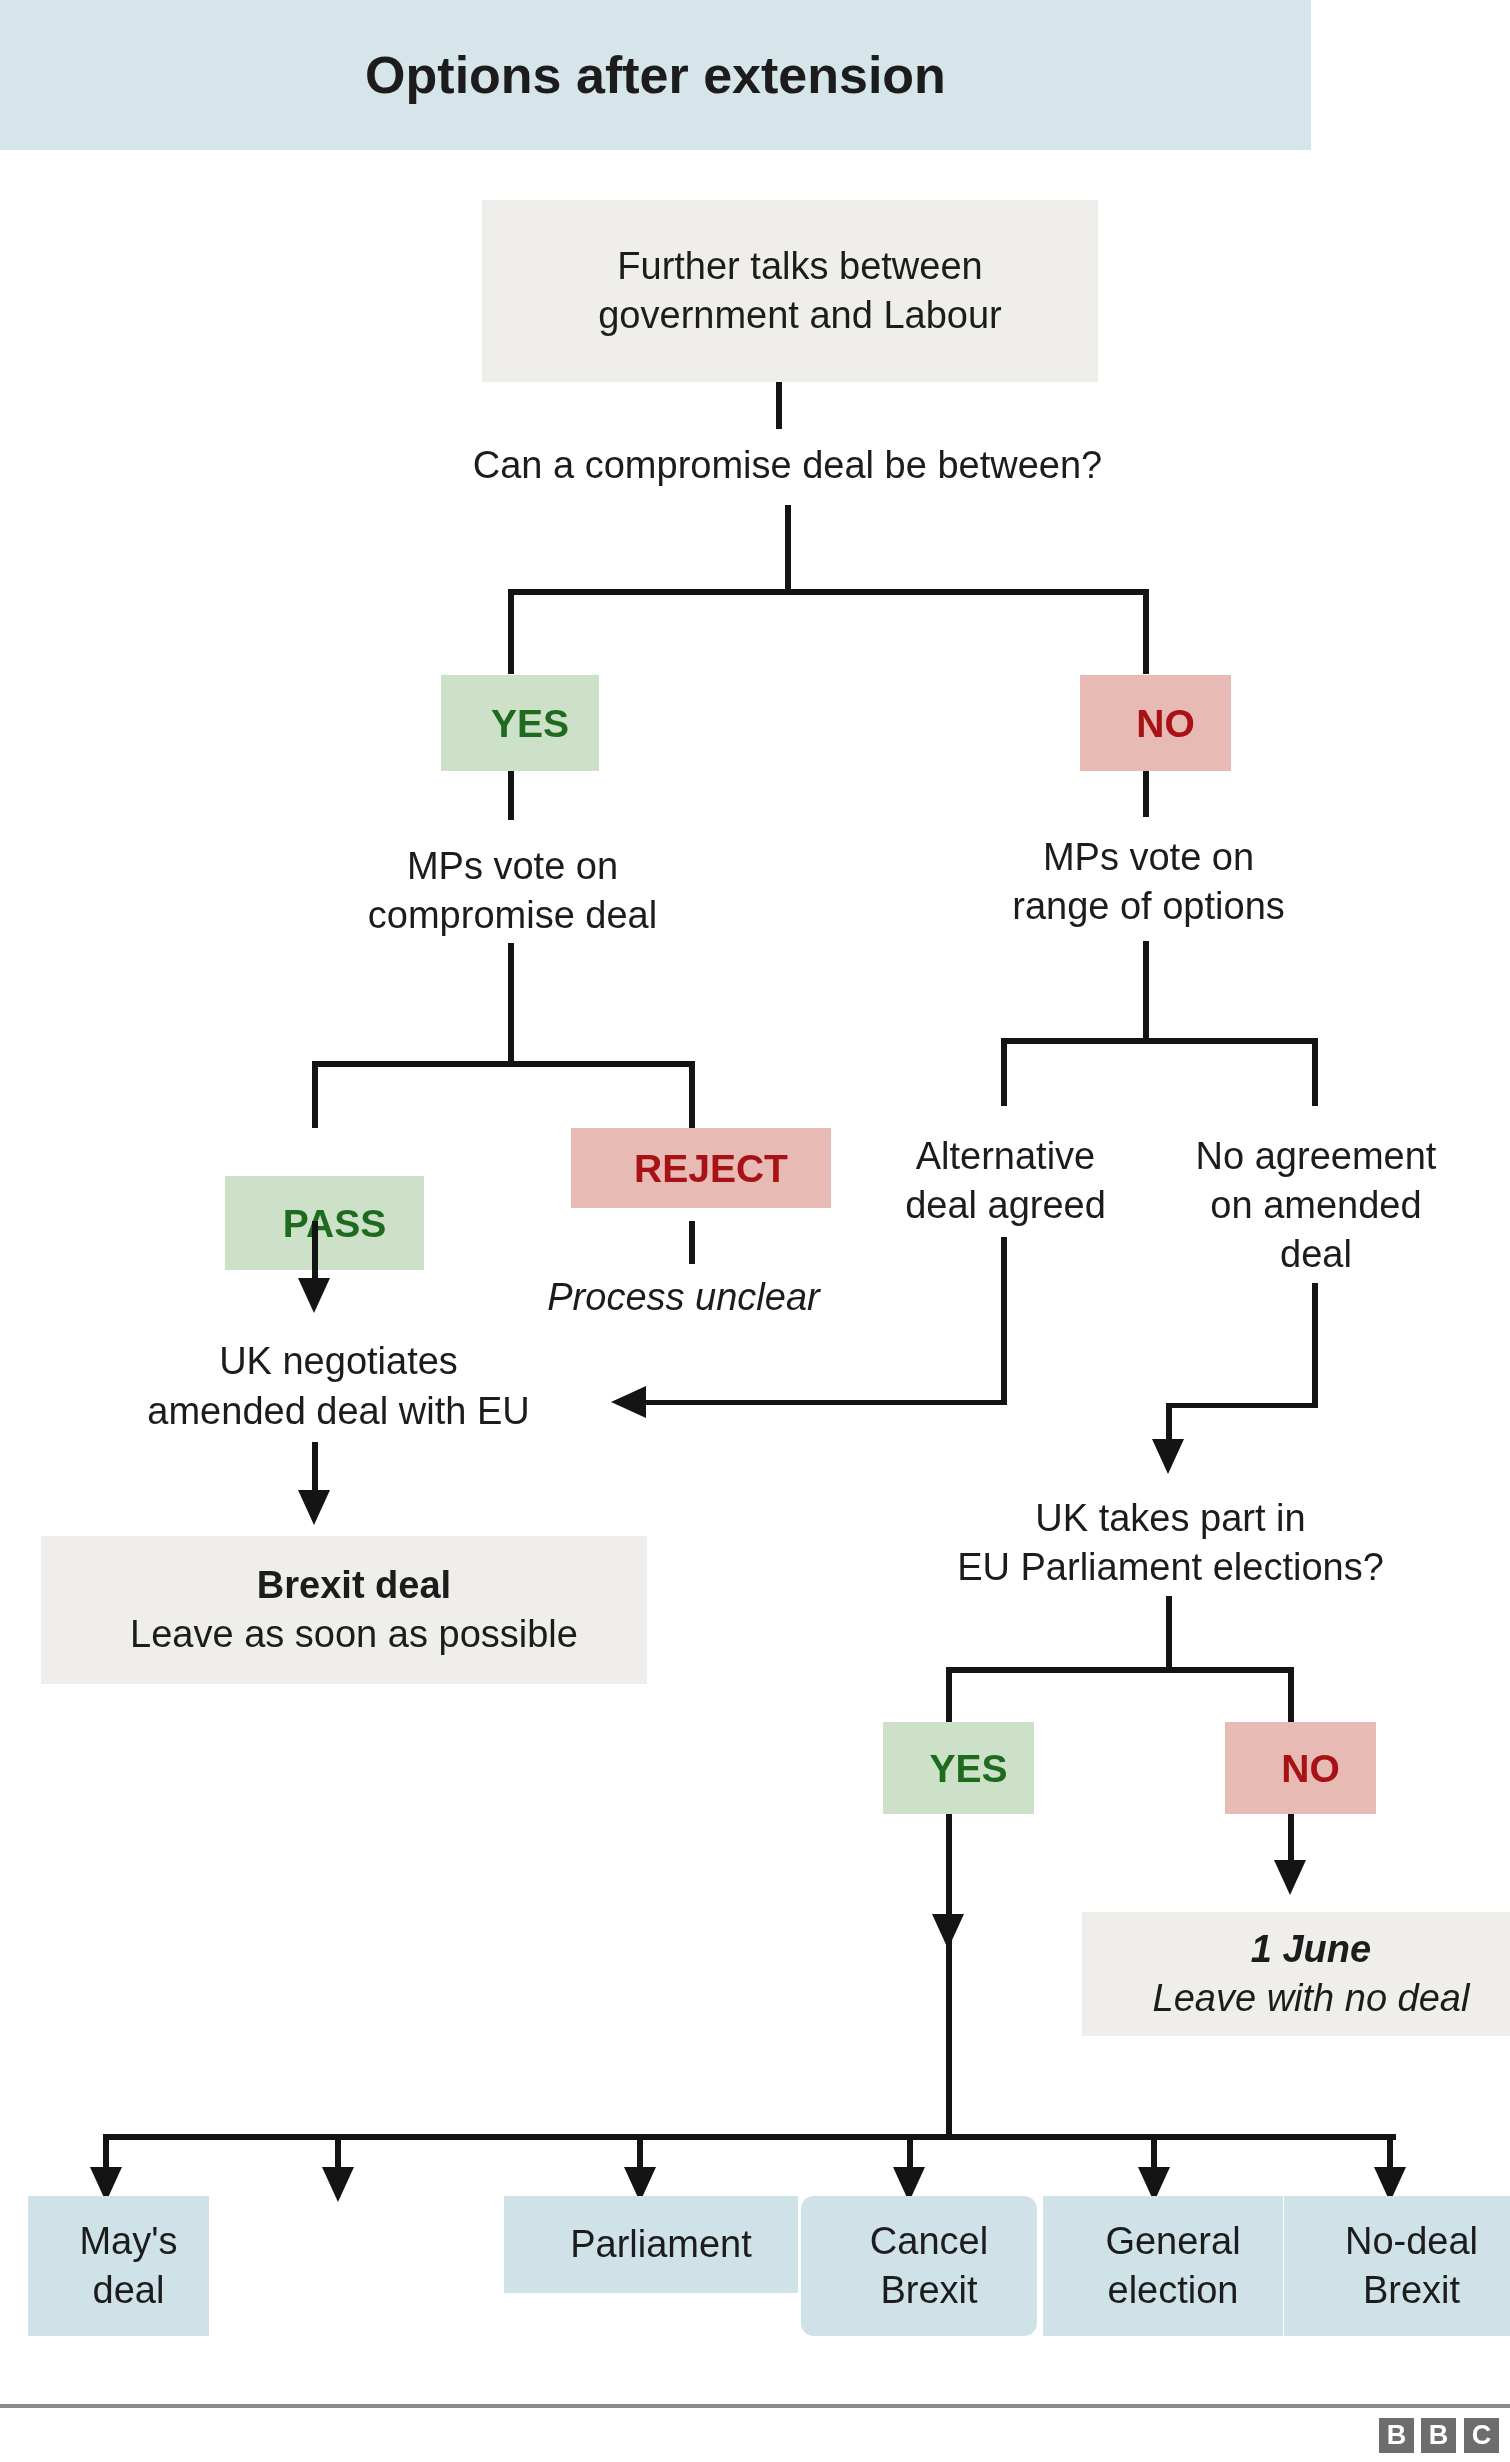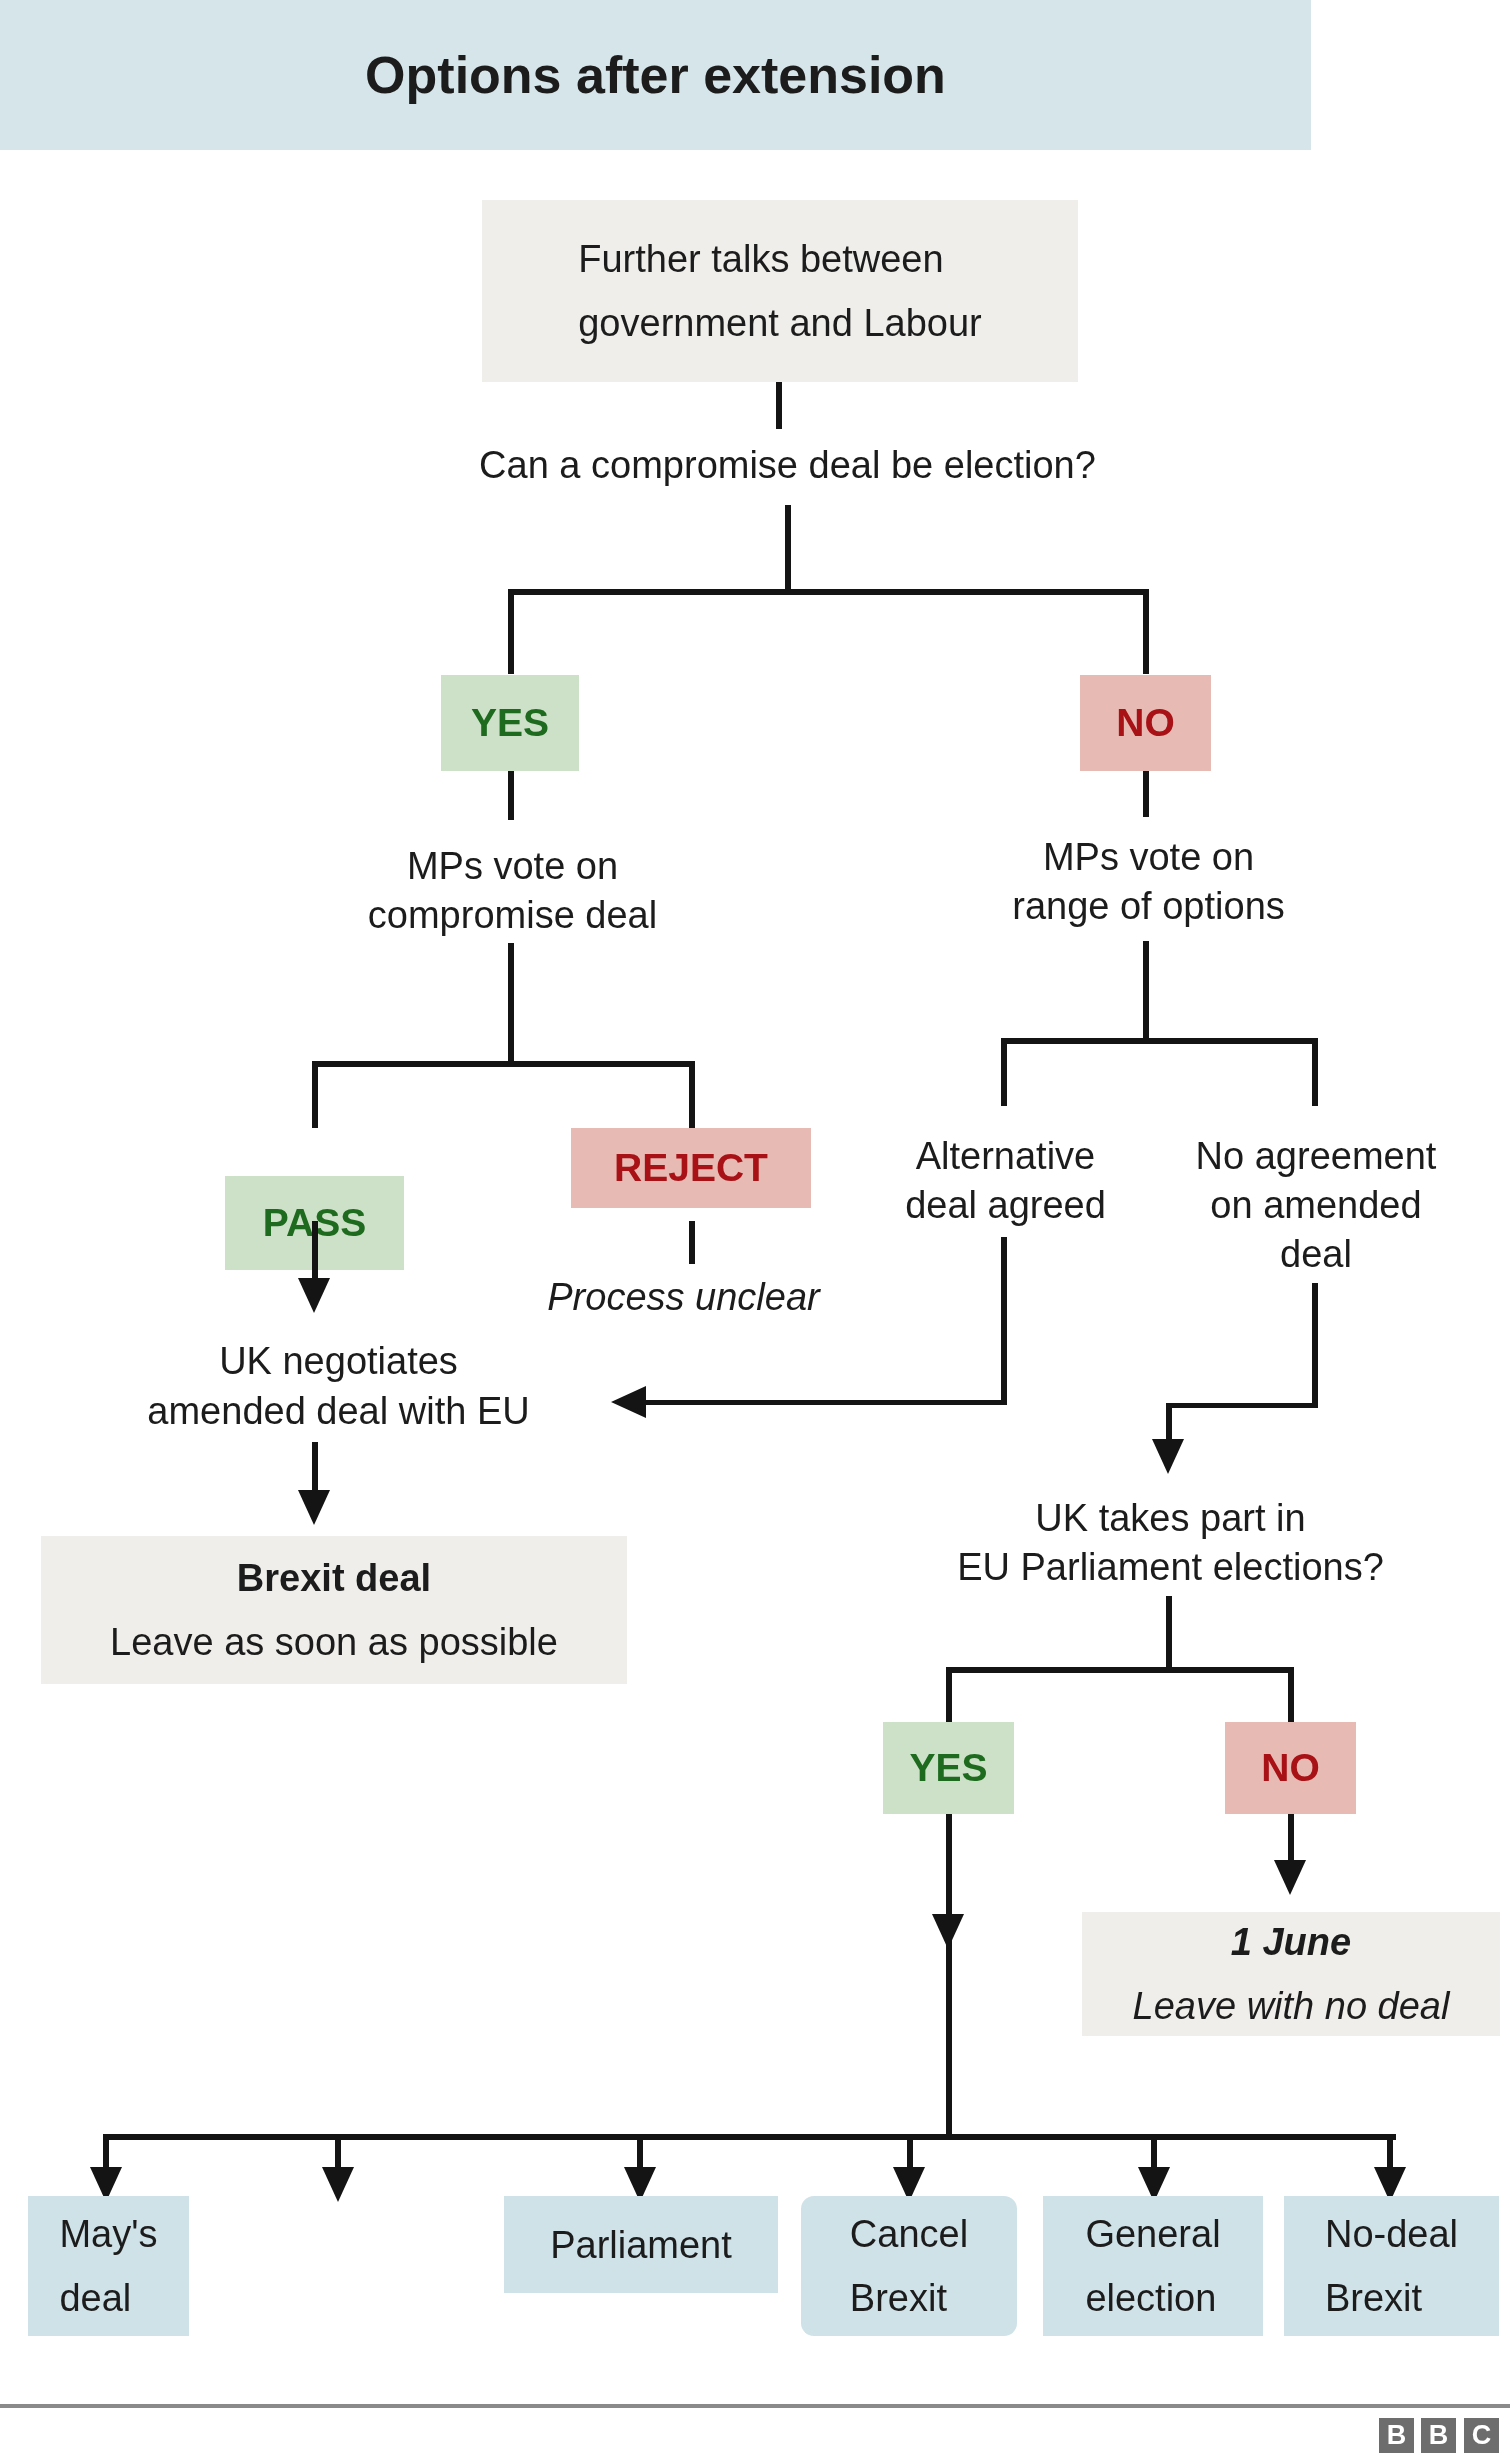--- a/index.html
+++ b/index.html
@@ -20,21 +20,21 @@
   .stage{position:relative;width:1511px;height:2462px;overflow:hidden;background:#fff;}
 
   .header{position:absolute;left:0;top:0;width:1311px;height:150px;background:var(--header-bg);
           display:flex;align-items:center;justify-content:center;}
   .title{font-size:52px;font-weight:bold;letter-spacing:0px;}
 
   .txt{position:absolute;font-size:38px;line-height:49px;text-align:center;white-space:pre-line;}
   .txt.italic{font-style:italic;}
 
   .box{position:absolute;display:flex;flex-direction:column;align-items:center;justify-content:center;
-       text-align:left;font-size:38px;line-height:64px;white-space:pre-line;}
+       text-align:center;font-size:38px;line-height:49px;white-space:pre-line;padding-left:20px;}
   .box.gray{background:var(--box-gray);}
   .box.green{background:var(--green-bg);color:var(--green-text);font-weight:bold;font-size:39px;}
   .box.red{background:var(--red-bg);color:var(--red-text);font-weight:bold;font-size:39px;}
   .box.blue{background:var(--blue-bg);}
   .box .b{font-weight:bold;}
 
   .vline,.hline{position:absolute;background:var(--line);}
 
   .tri-down{position:absolute;width:0;height:0;
             border-left:16.5px solid transparent;border-right:16.5px solid transparent;
@@ -55,21 +55,21 @@
 
   <div class="header">
     <div class="title">Options after extension</div>
   </div>
 
   <div class="box gray" style="left:482px;top:200px;width:596px;height:182px;">Further talks between
 government and Labour</div>
 
   <div class="vline" style="left:776px;top:382px;width:5.5px;height:47px;"></div>
 
-  <div class="txt" style="left:323px;top:441px;width:929px;">Can a compromise deal be election?</div>
+  <div class="txt" style="left:323px;top:441px;width:929px;">Can a compromise deal be between?</div>
 
   <div class="vline" style="left:785px;top:505px;width:5.5px;height:85px;"></div>
   <div class="hline" style="left:508px;top:589px;width:641px;height:5.5px;"></div>
   <div class="vline" style="left:508px;top:589px;width:5.5px;height:85px;"></div>
   <div class="vline" style="left:1143px;top:589px;width:5.5px;height:85px;"></div>
 
   <div class="box green" style="left:441px;top:675px;width:138px;height:96px;">YES</div>
   <div class="box red" style="left:1080px;top:675px;width:131px;height:96px;">NO</div>
 
   <div class="vline" style="left:508px;top:771px;width:5.5px;height:49px;"></div>

